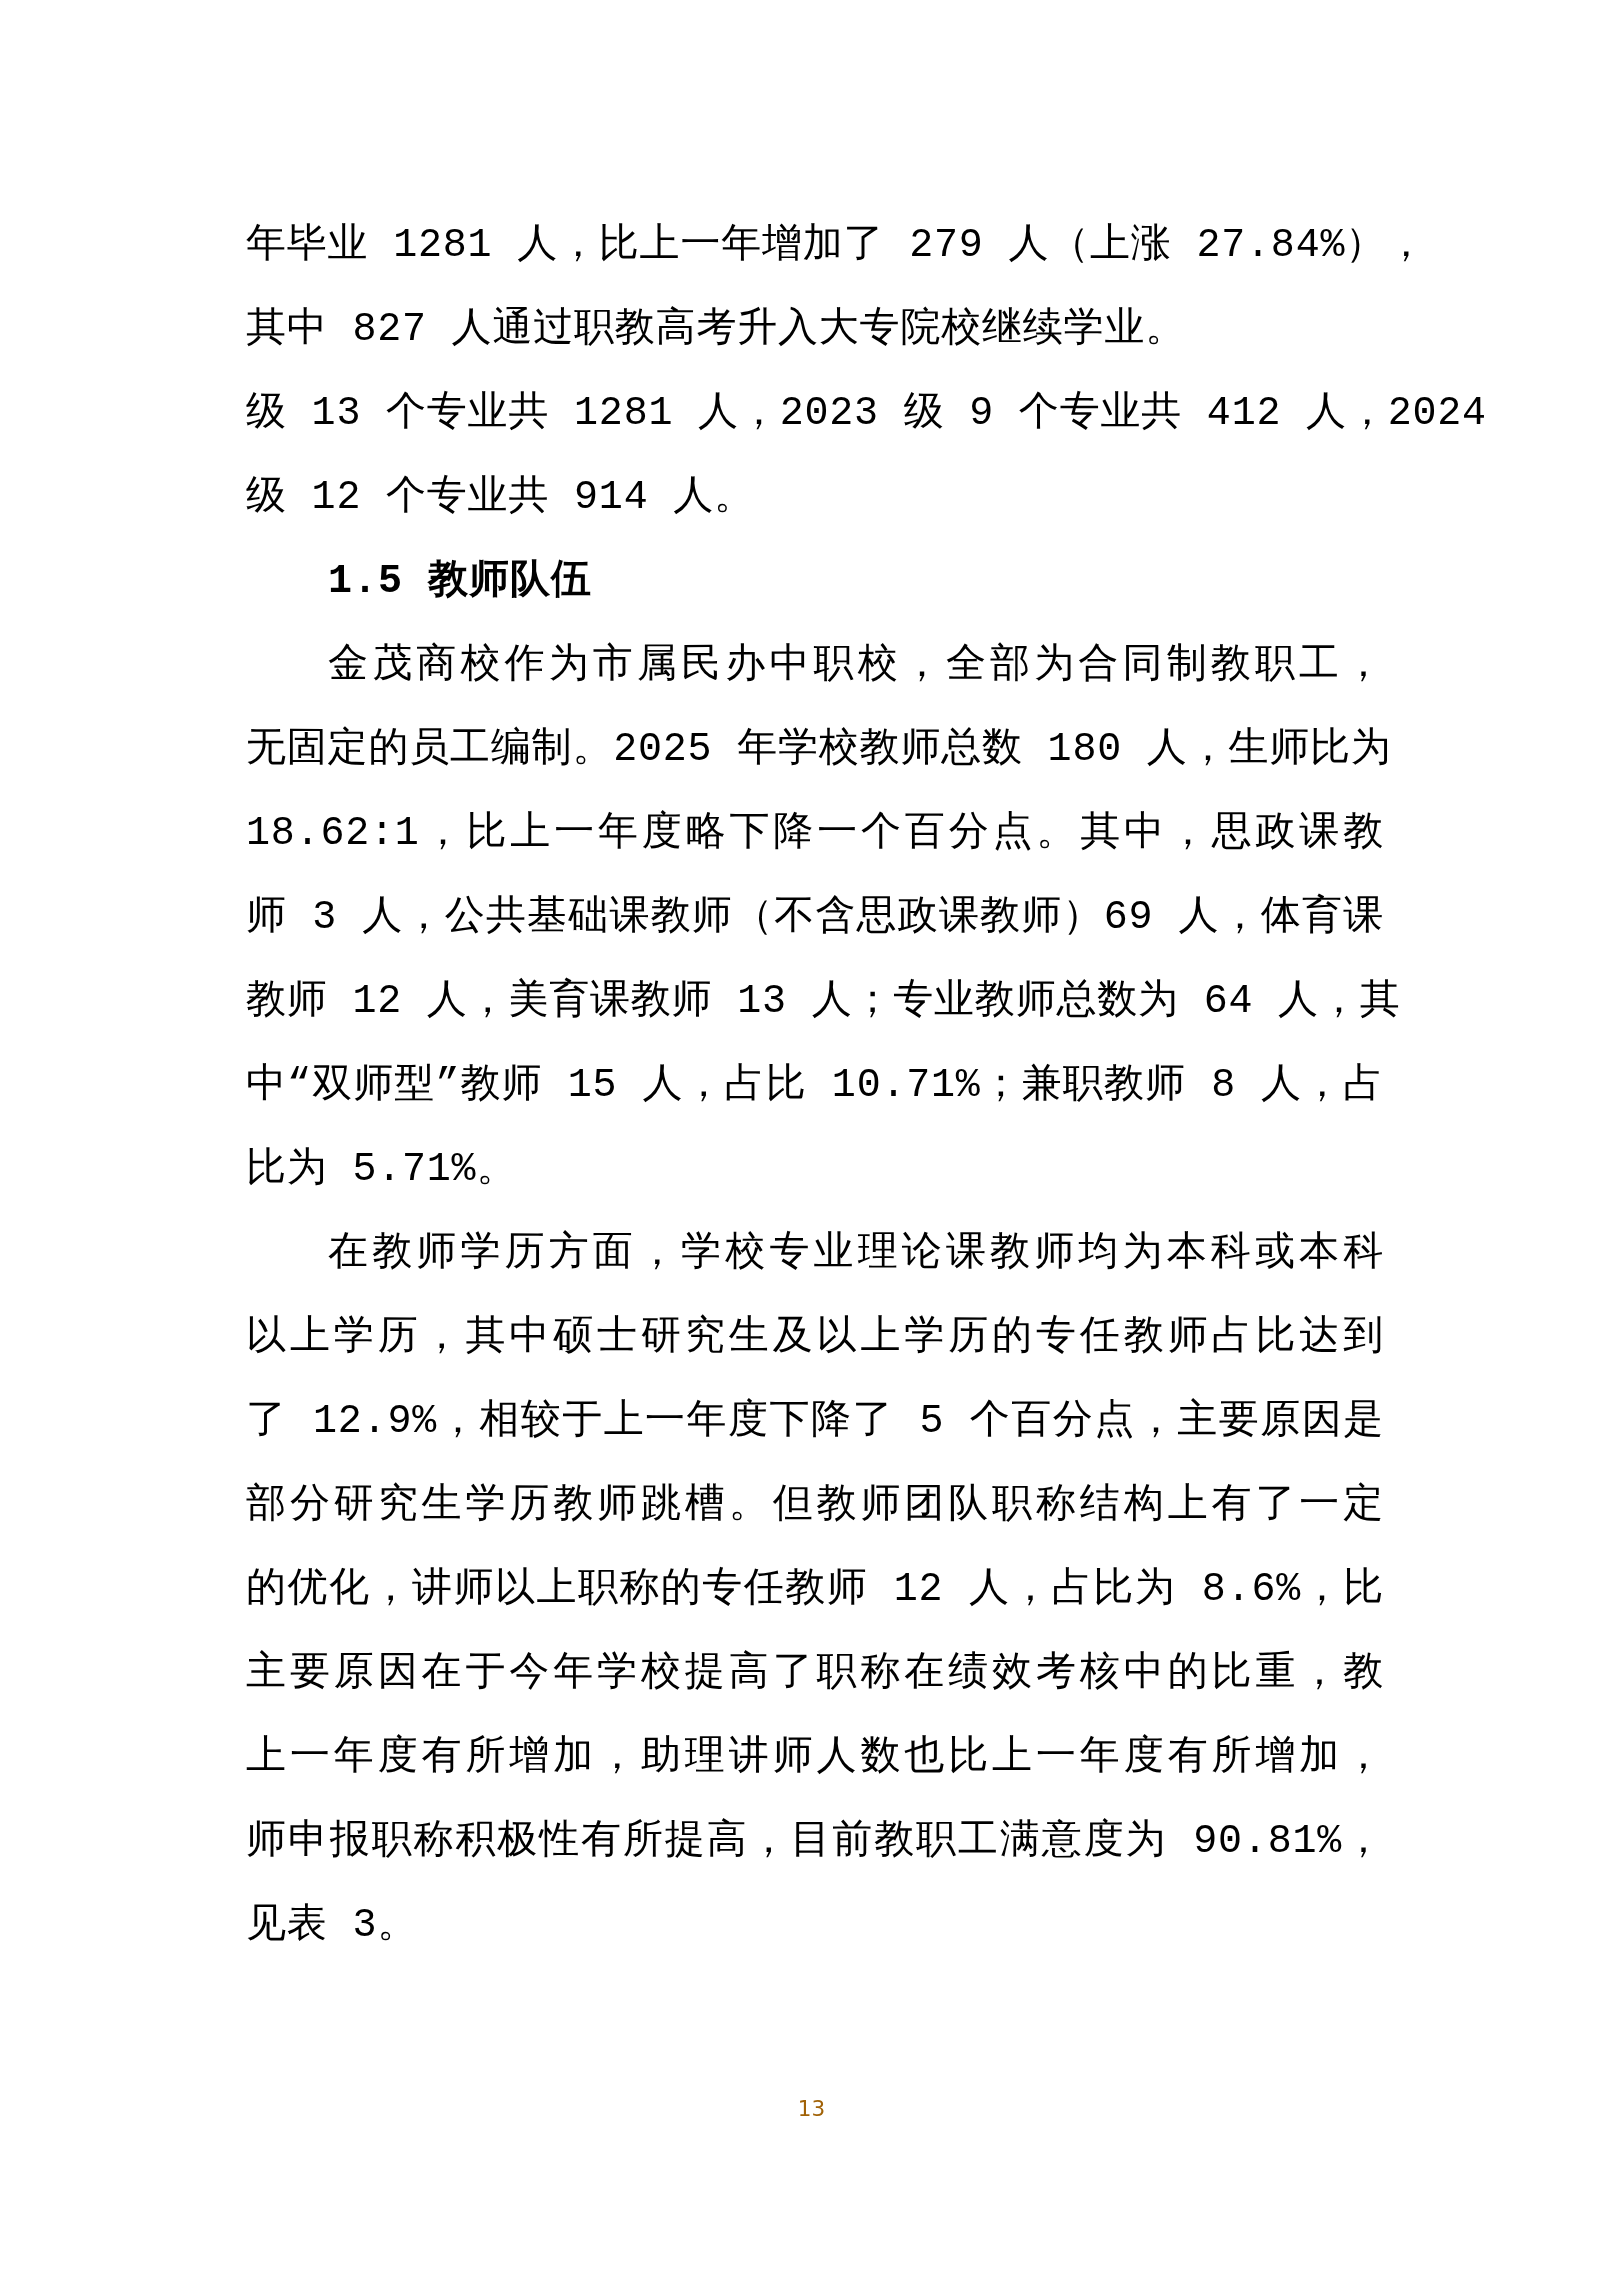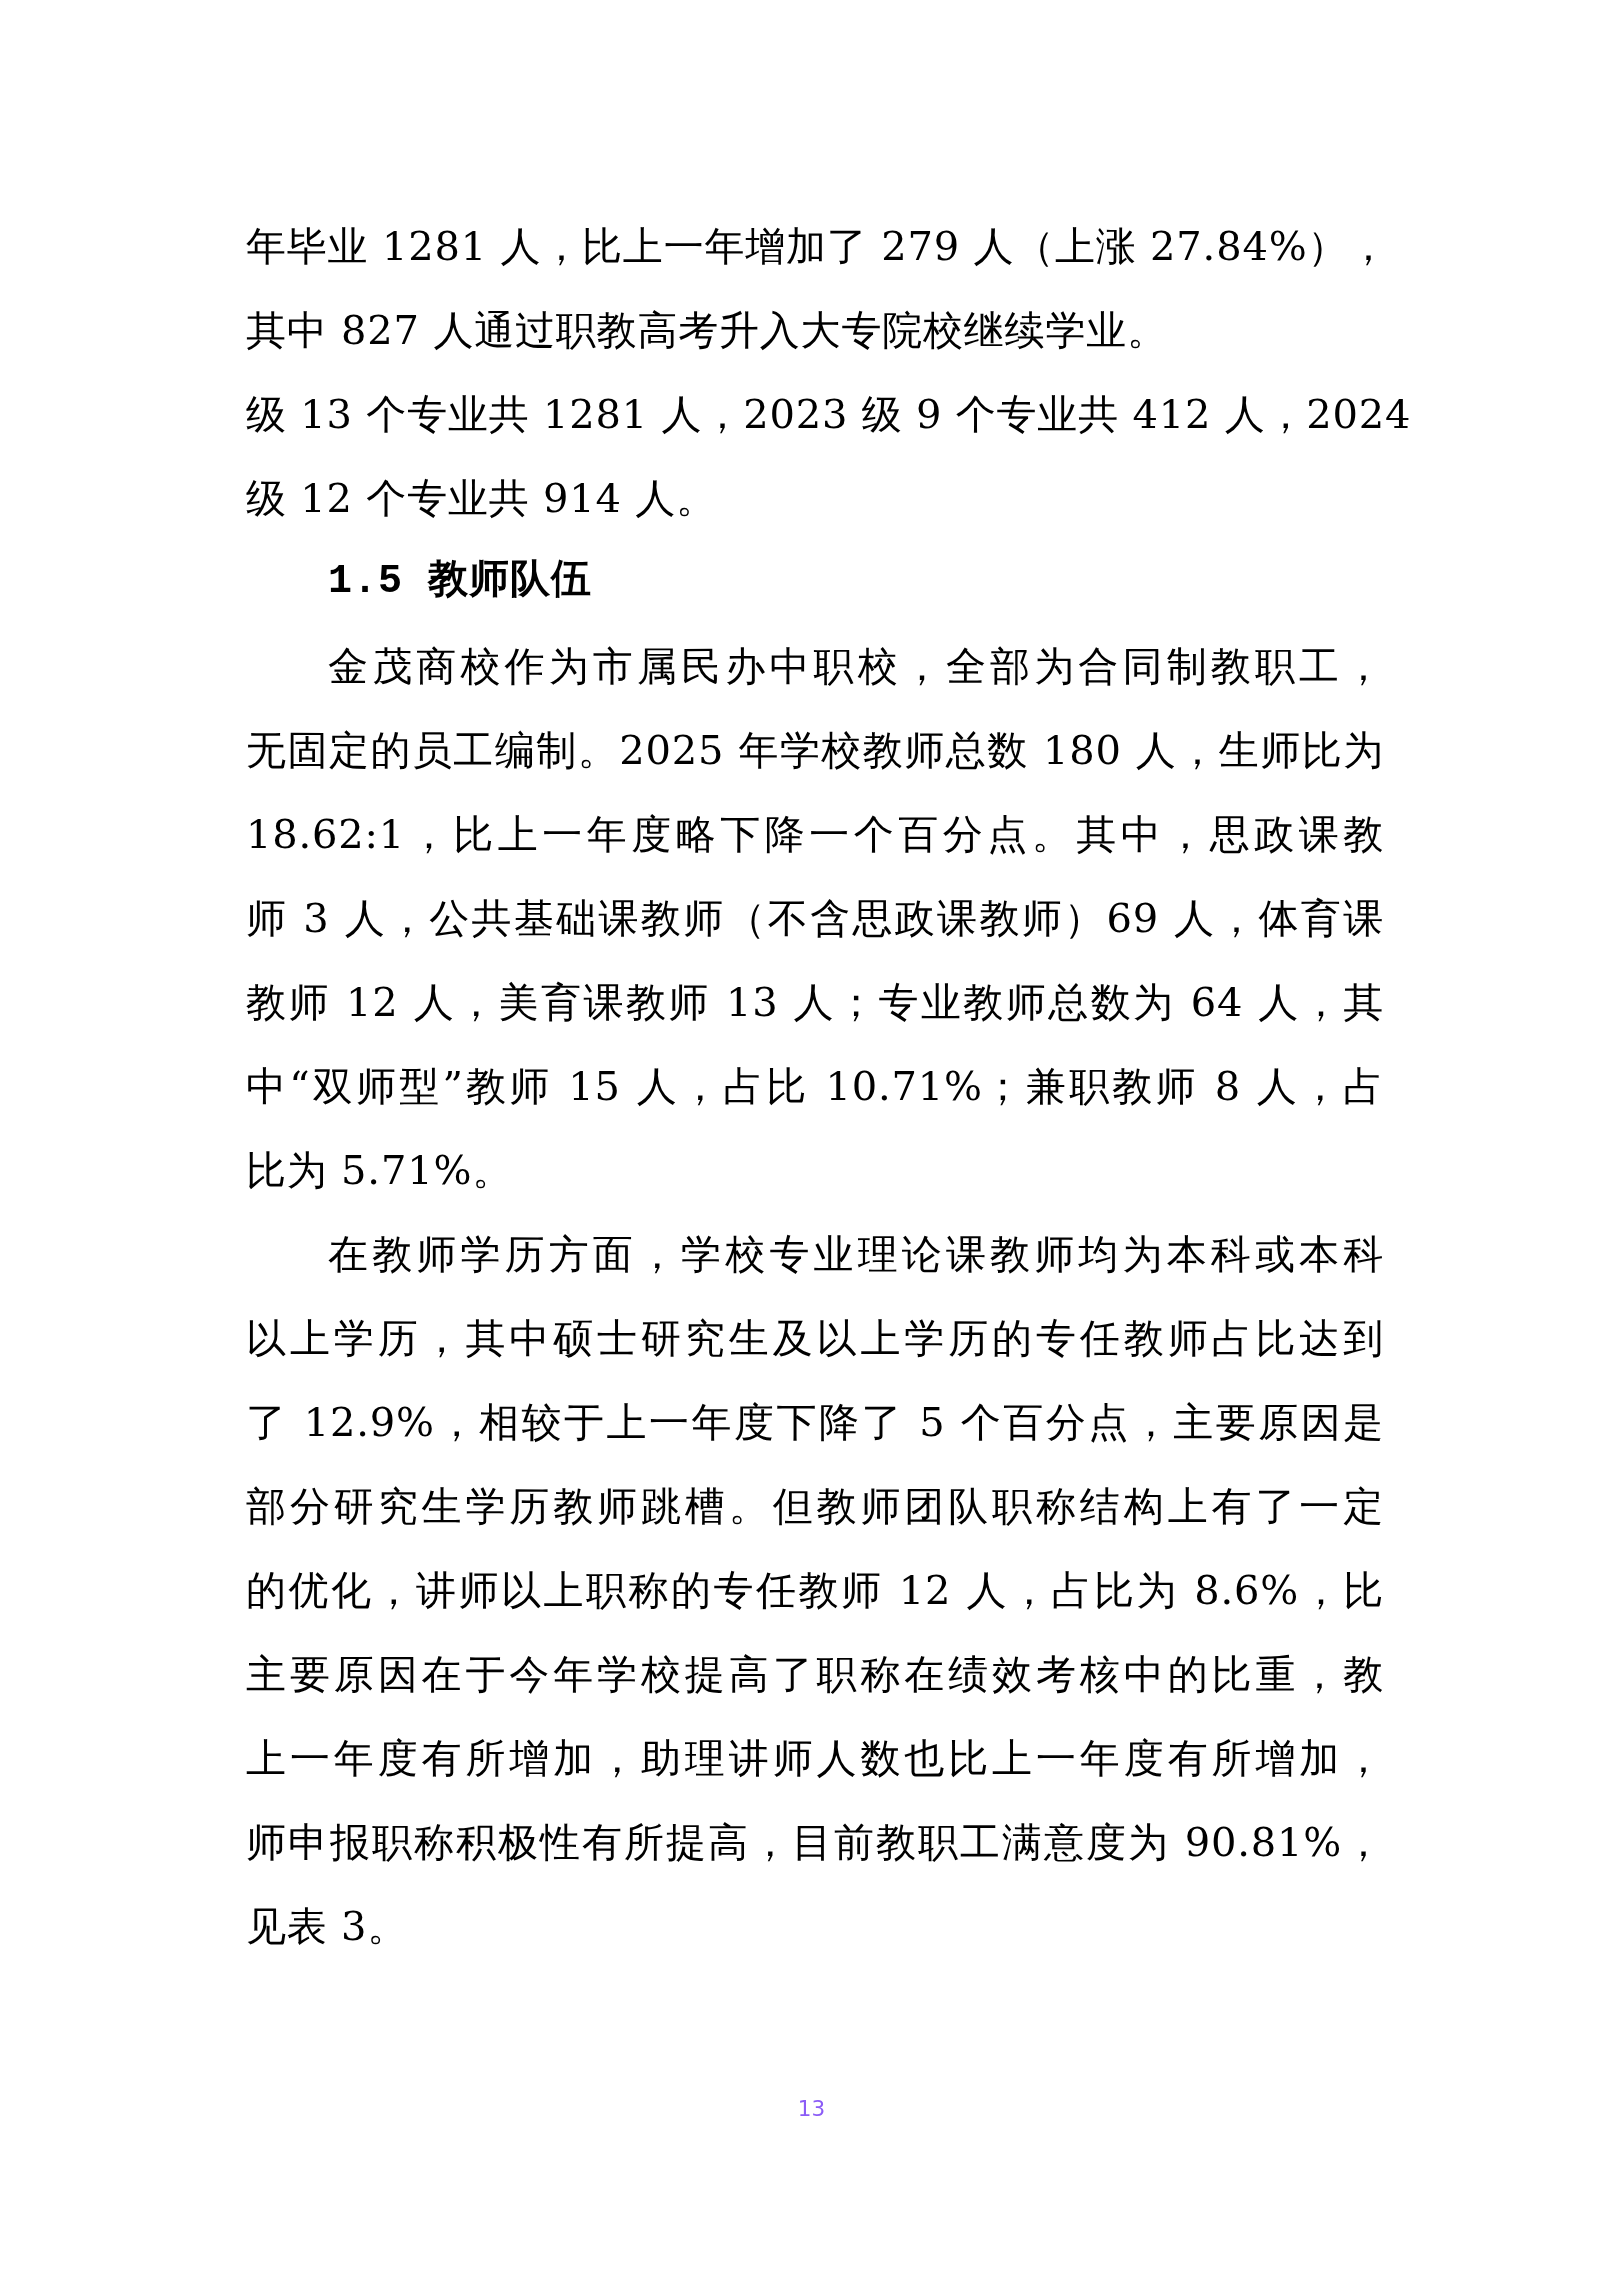--- a/index.html
+++ b/index.html
@@ -31,20 +31,21 @@
     }
     .line {
       display: block;
       height: 84px;
       line-height: 84px;
       font-size: 40px;
       white-space: nowrap;
       letter-spacing: 0.8px;
       text-align: justify;
       text-align-last: justify;
+      font-family: Liberation Mono, monospace;
     }
     .line.last {
       text-align-last: left;
     }
     .line.indent {
       padding-left: 82px;
     }
     .heading {
       font-family: Liberation Mono, monospace;
       font-weight: bold;
@@ -52,21 +53,21 @@
       letter-spacing: 1px;
     }
     .page-number {
       position: absolute;
       left: 0;
       width: 1623px;
       top: 2096px;
       text-align: center;
       font-family: "DejaVu Sans", "Liberation Sans", sans-serif;
       font-size: 21.5px;
-      color: #8b5cf6;
+      color: #a16207;
     }
   </style>
 </head>
 <body>
 
 <div class="page">
   <div class="content">
 
     <div>
       <span class="line">年毕业 1281 人，比上一年增加了 279 人（上涨 27.84%），</span>

